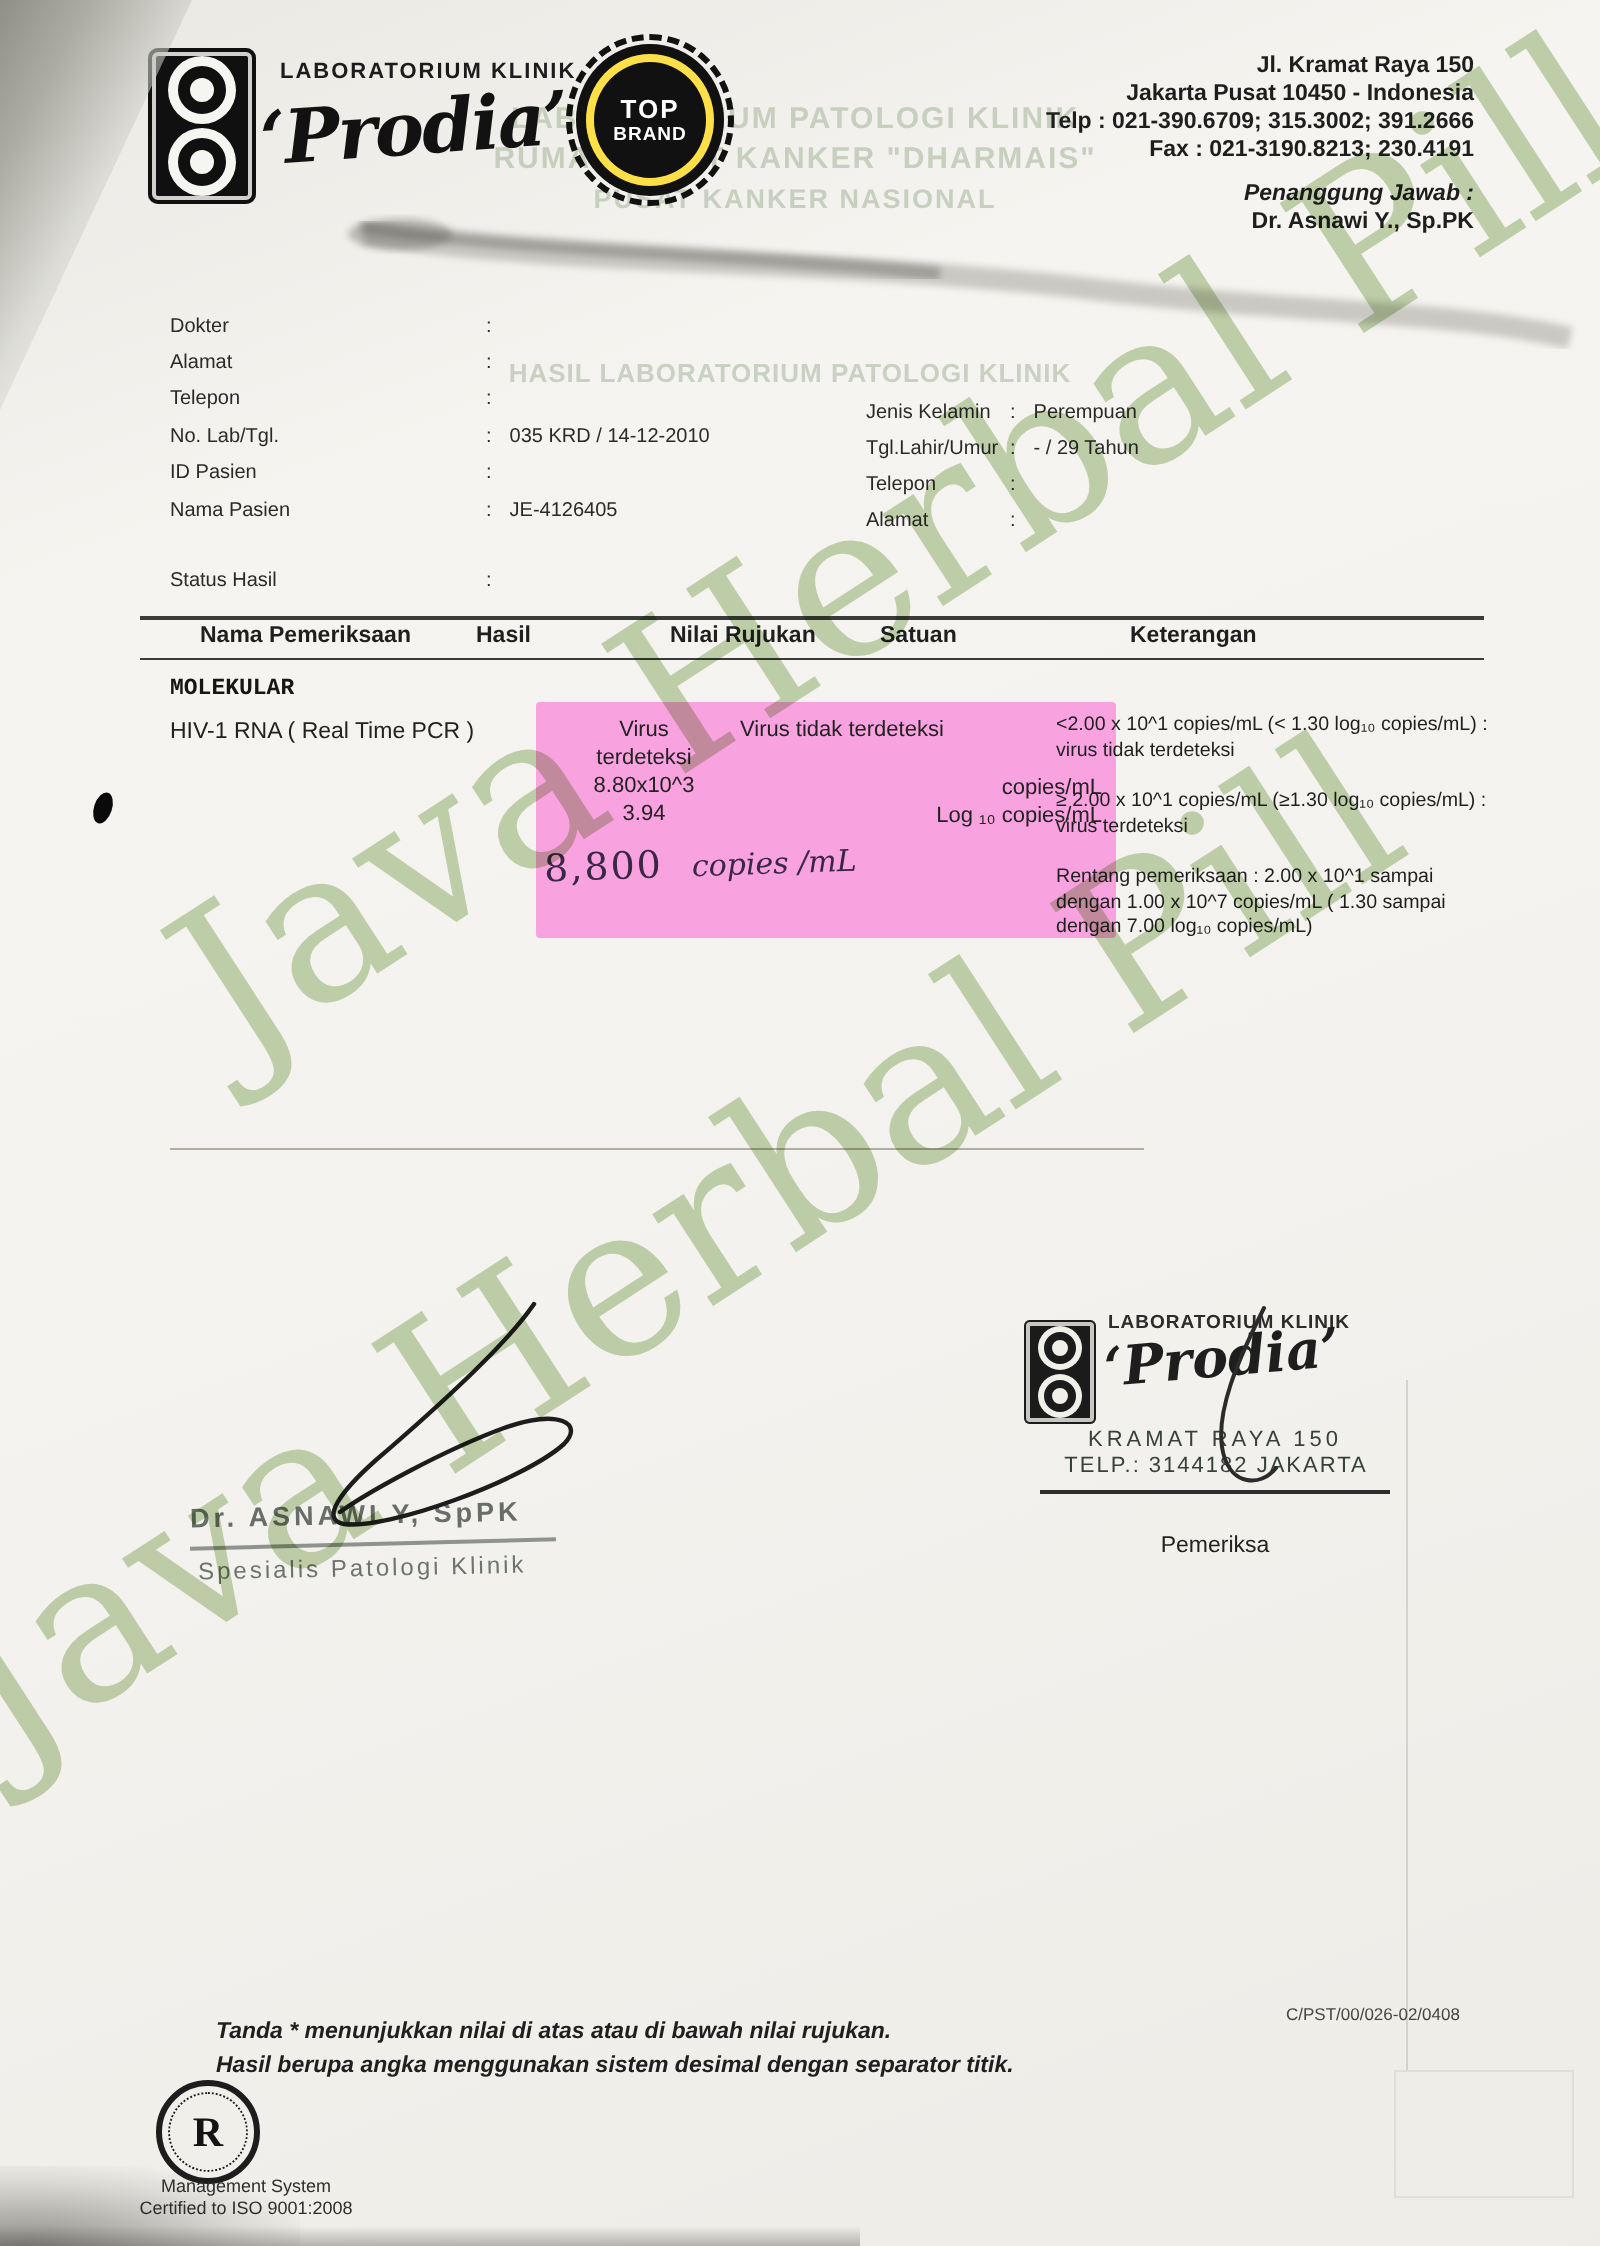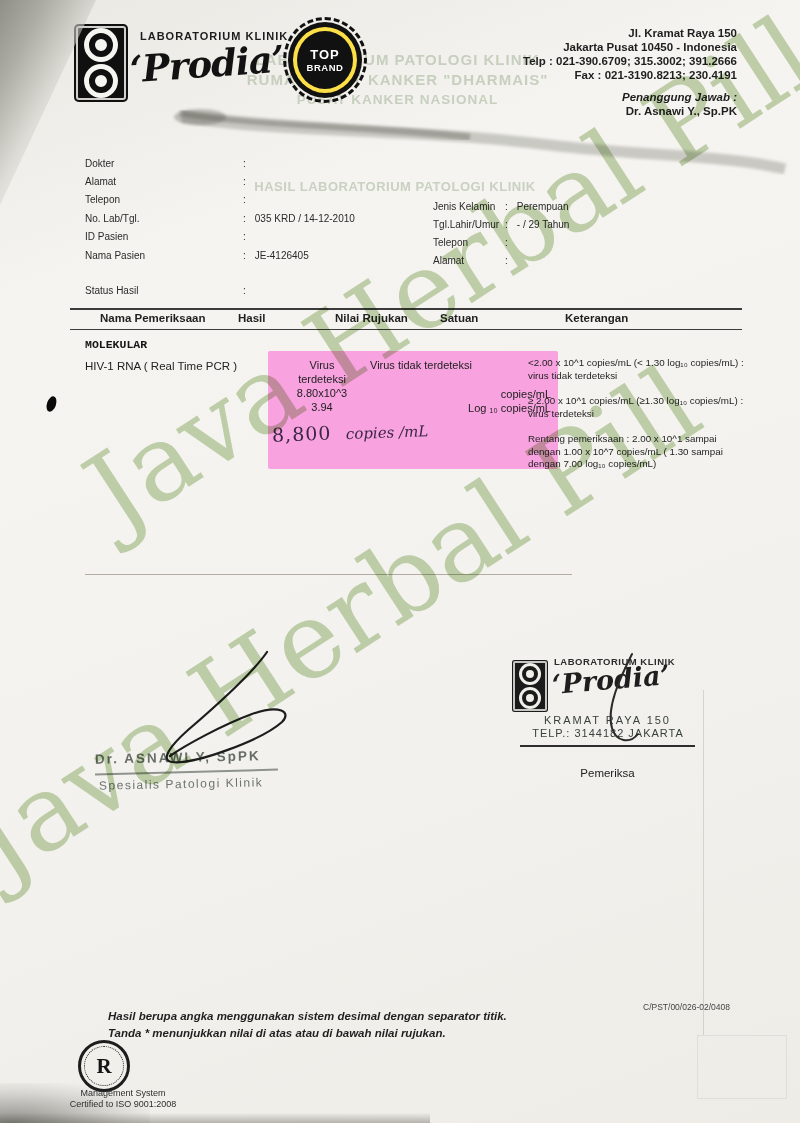--- a/index.html
+++ b/index.html
@@ -259,22 +259,22 @@
   <div class="abs st-addr1 stamp">KRAMAT RAYA 150</div>
   <div class="abs st-addr2 stamp">TELP.: 3144182 JAKARTA</div>
   <div class="abs st-line"></div>
   <div class="abs examiner">Pemeriksa</div>
 
   <div class="crease-v"></div>
   <div class="ghost-rect"></div>
 
   <div class="abs doc-code">C/PST/00/026-02/0408</div>
   <div class="abs notes">
+    <div>Tanda * menunjukkan nilai di atas atau di bawah nilai rujukan.</div>
     <div>Hasil berupa angka menggunakan sistem desimal dengan separator titik.</div>
-    <div>Tanda * menunjukkan nilai di atas atau di bawah nilai rujukan.</div>
   </div>
   <div class="abs iso-badge">
     <div class="iso-inner">
       <span class="iso-letter">R</span>
     </div>
   </div>
   <div class="abs iso-text">
     <div>Management System</div>
     <div>Certified to ISO 9001:2008</div>
   </div>

